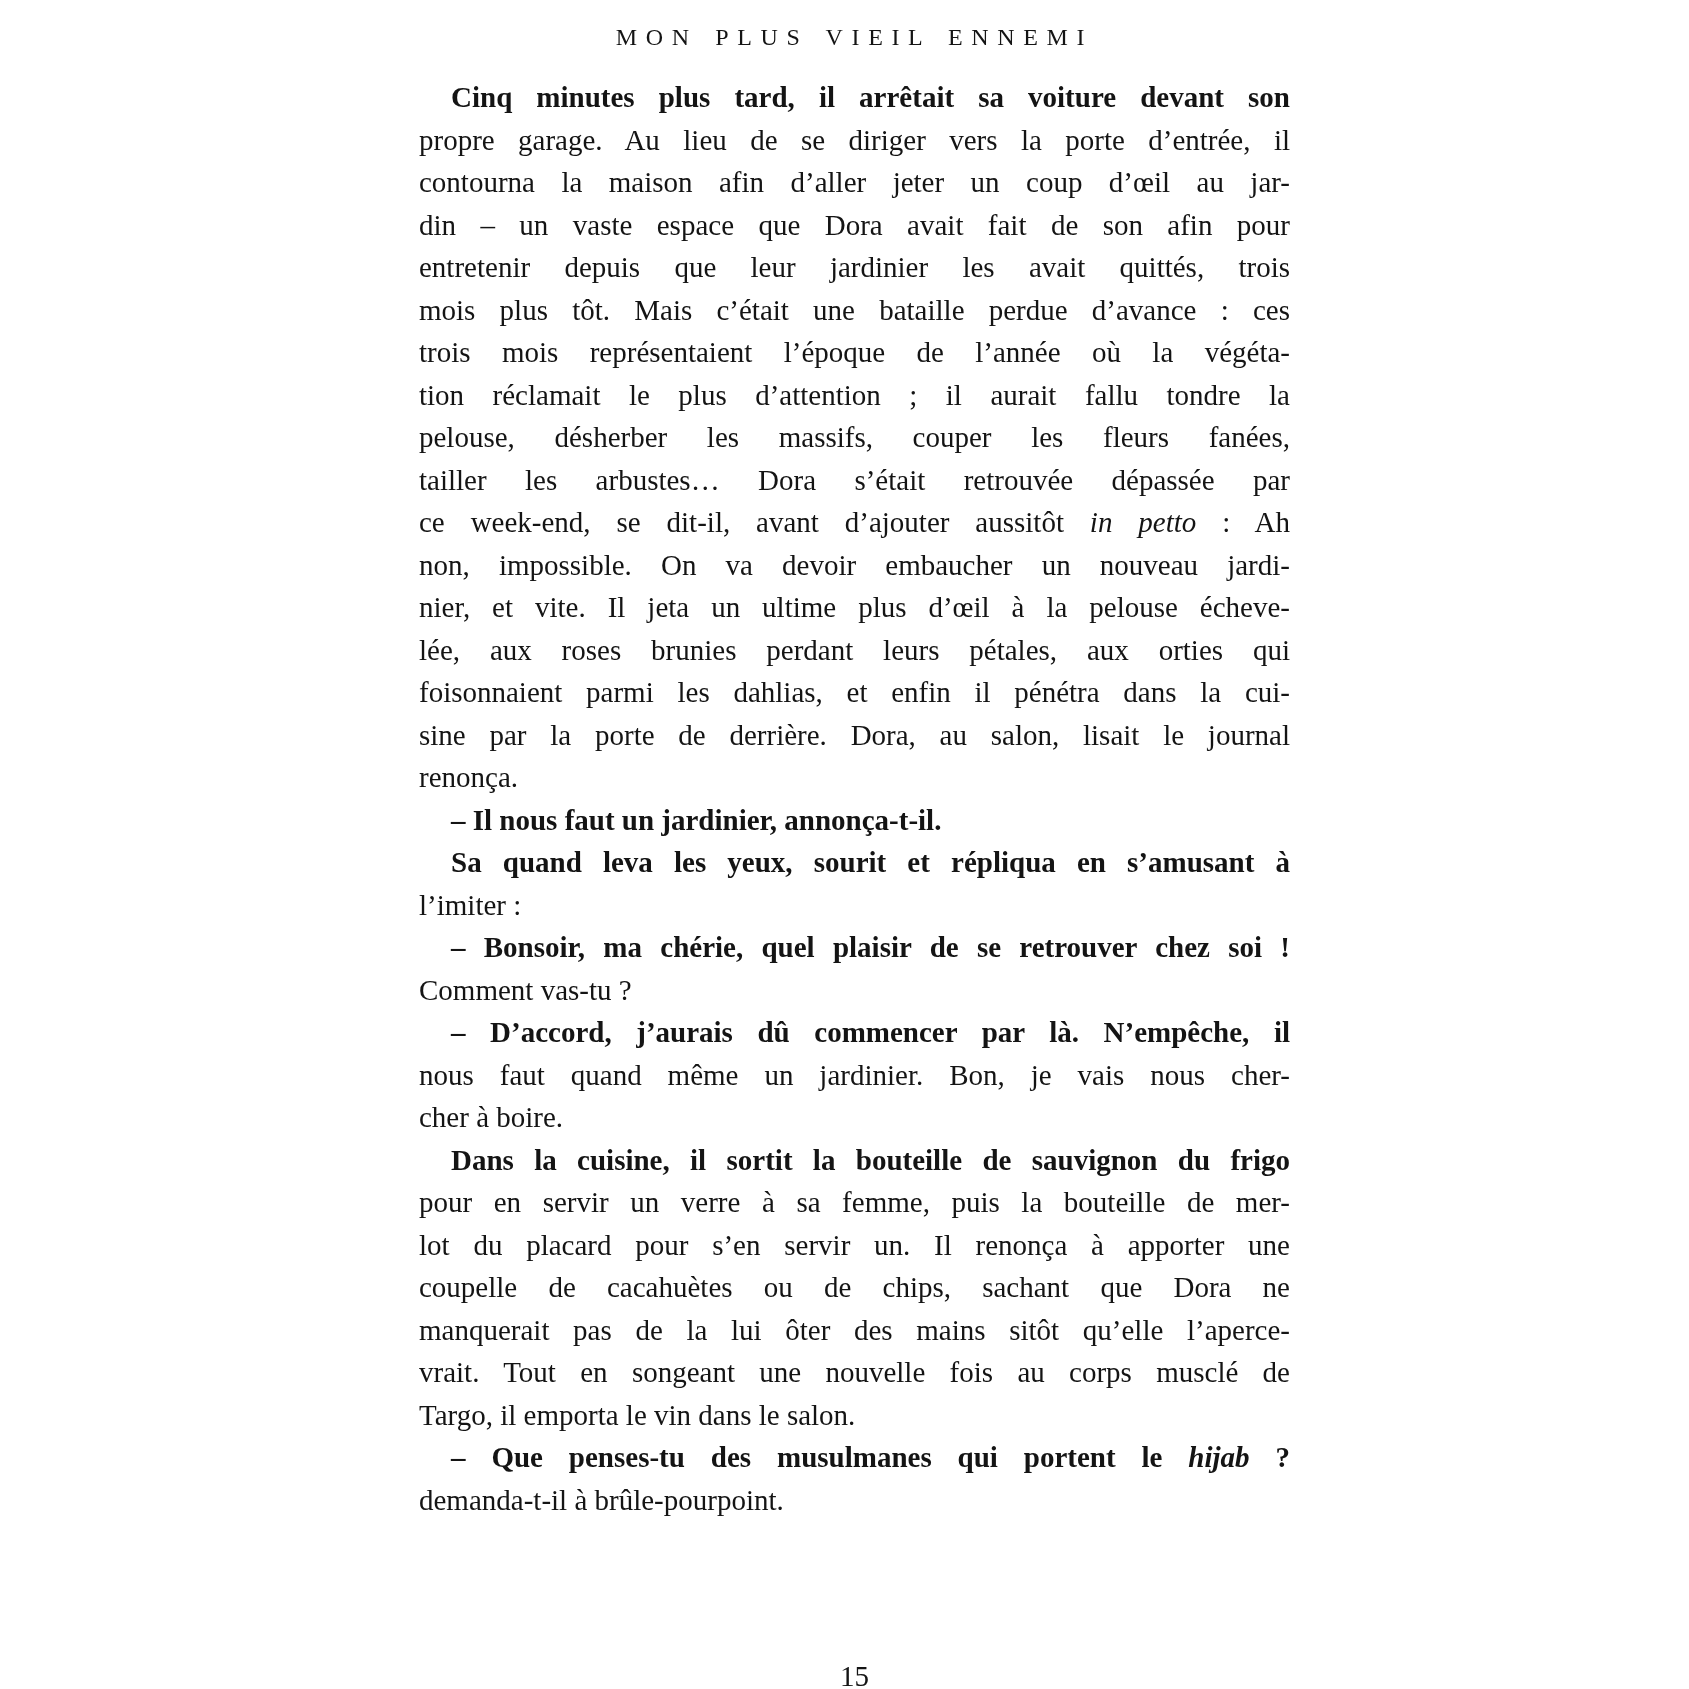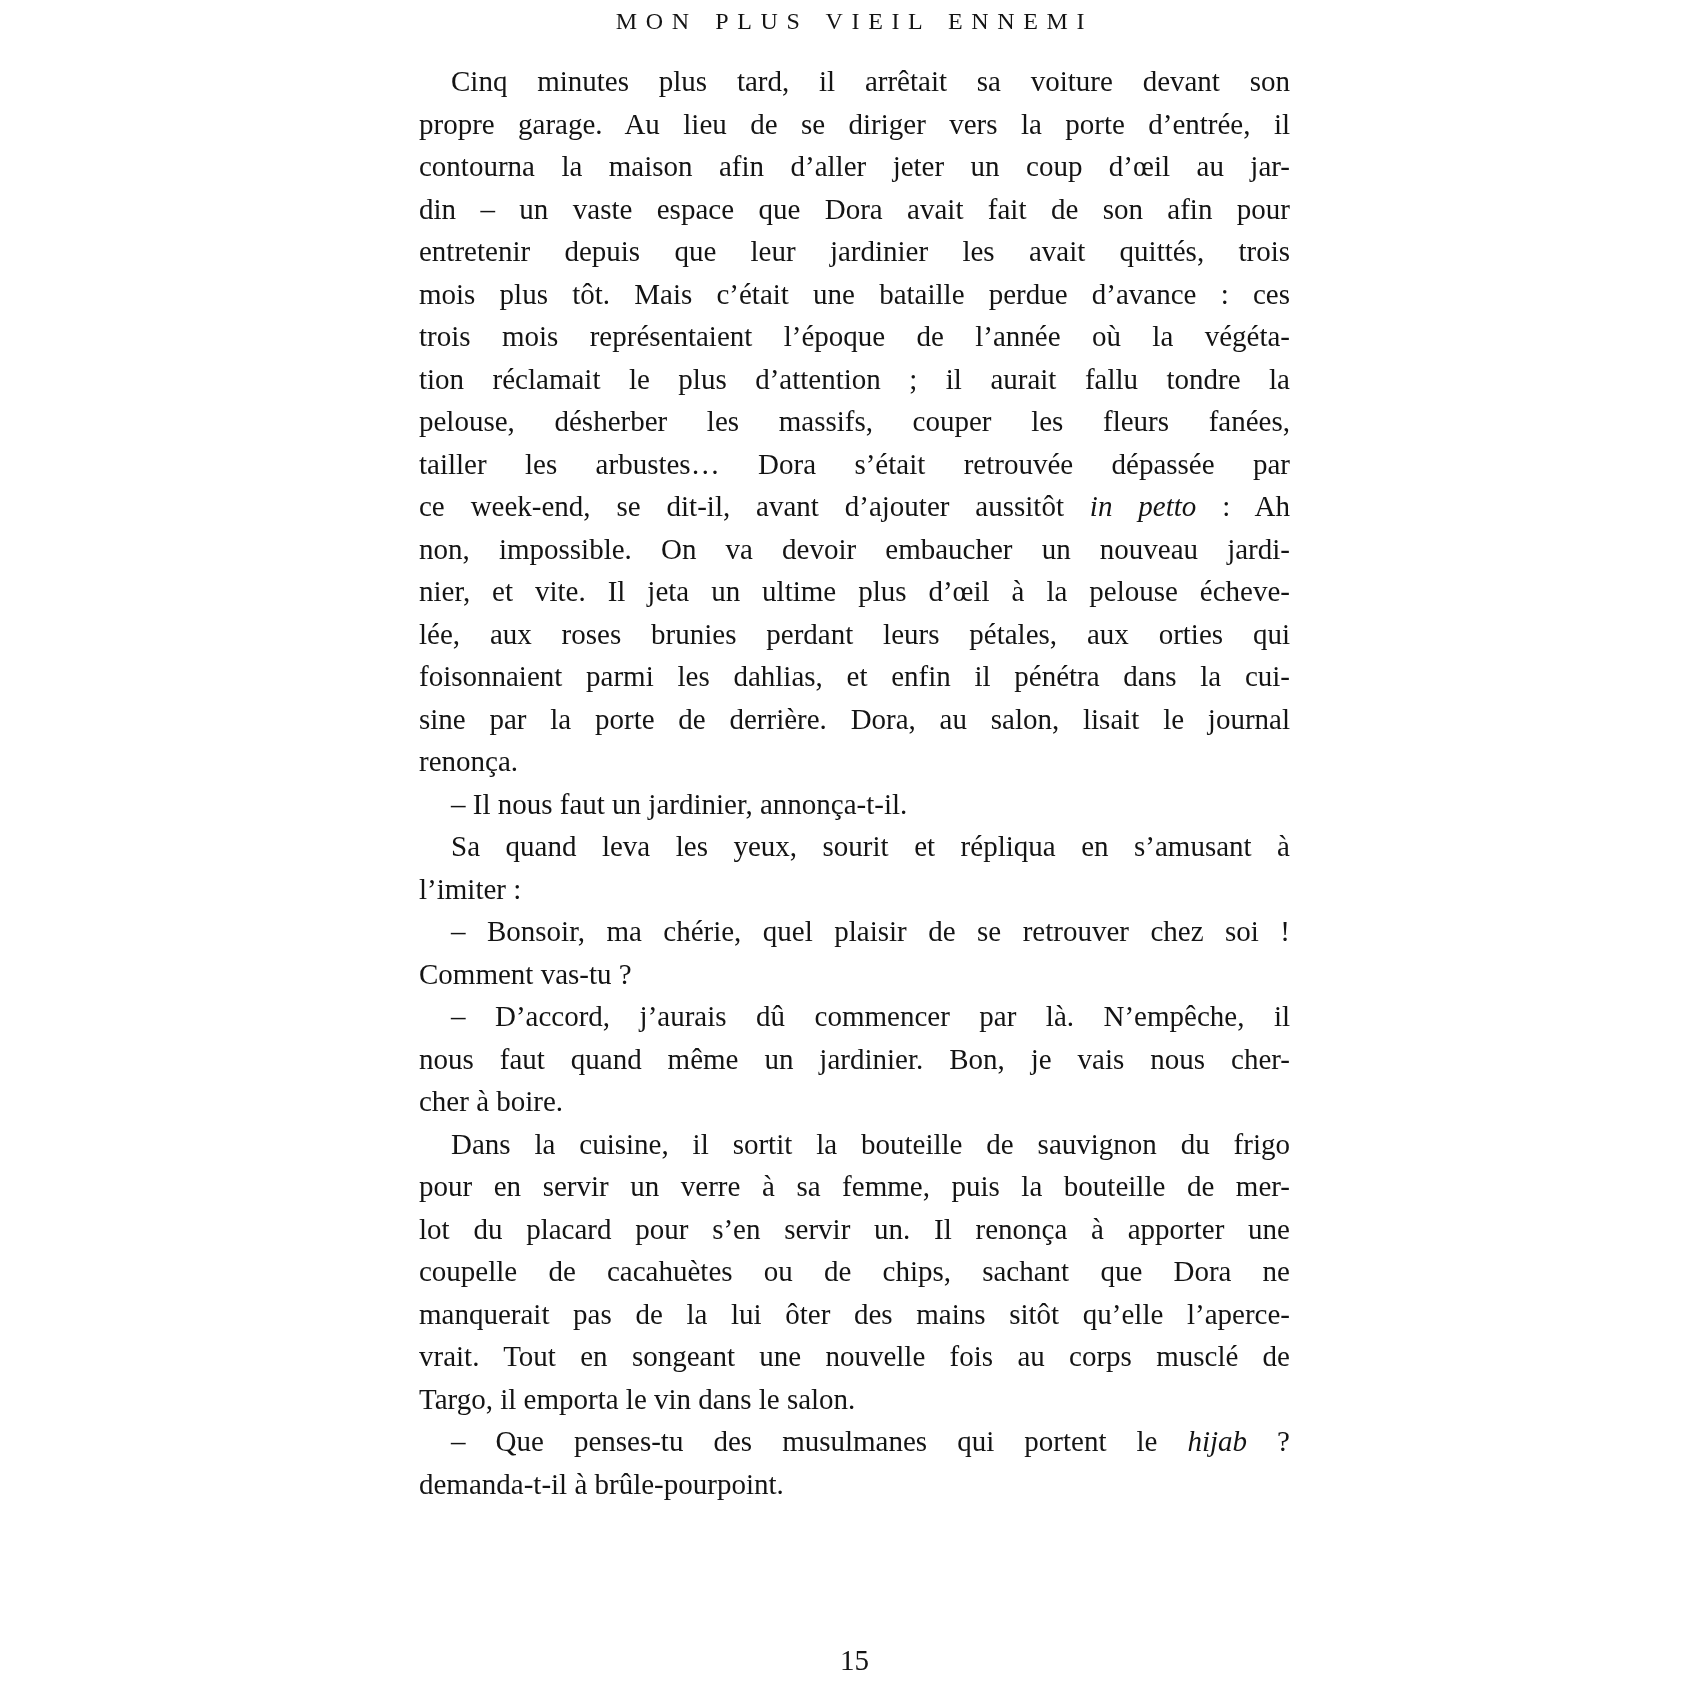--- a/index.html
+++ b/index.html
@@ -12,20 +12,21 @@
     background: #ffffff;
     color: #141414;
     font-family: "Liberation Serif", "DejaVu Serif", serif;
     position: relative;
     overflow: hidden;
   }
   .page {
     position: absolute;
     inset: 0;
     background: #ffffff;
+    margin-top: 16px;
   }
   .running-header {
     position: absolute;
     top: 4px;
     left: 419px;
     width: 871px;
     text-align: center;
     font-size: 24px;
     line-height: 34px;
     letter-spacing: 0.36em;
@@ -45,20 +46,21 @@
     margin: 0;
   }
   .line {
     text-align: justify;
     text-align-last: justify;
     height: 42.5px;
     overflow: hidden;
   }
   .line.para-first {
     text-indent: 32px;
+    font-weight: bold;
   }
   .line.para-last {
     text-align-last: left;
   }
   .line i {
     font-style: italic;
   }
   .page-number {
     position: absolute;
     top: 1642px;

